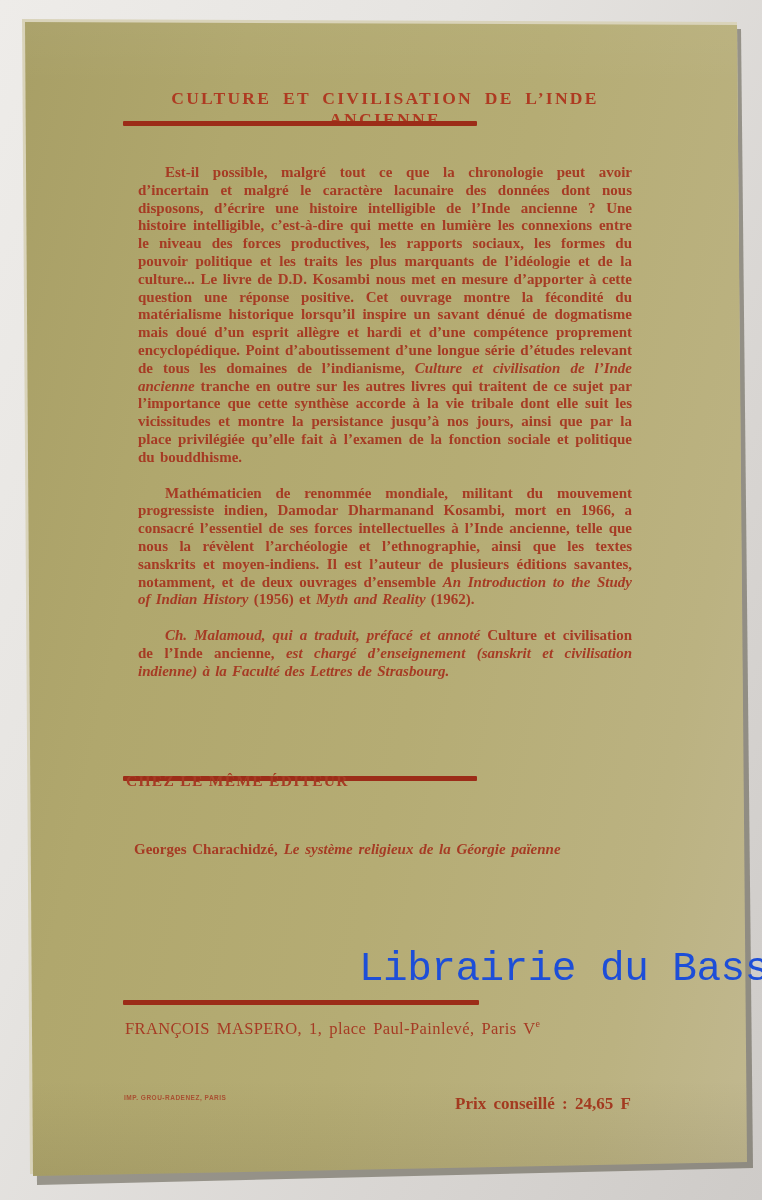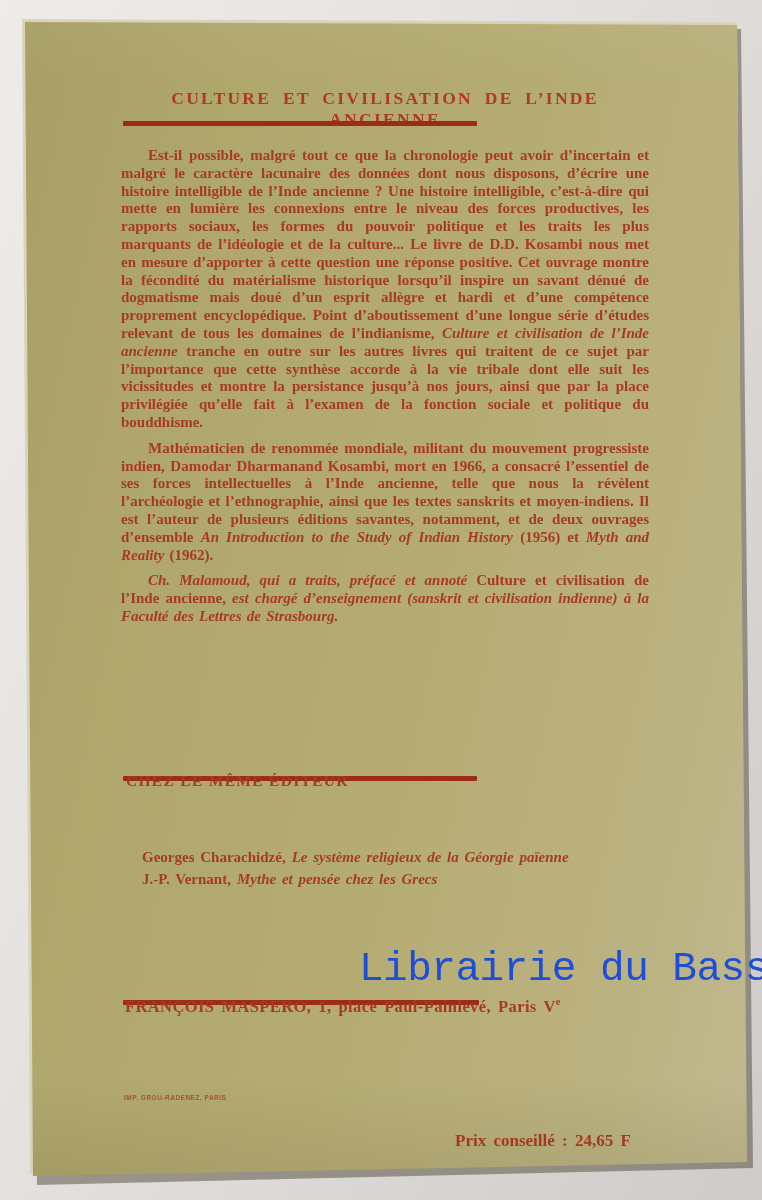--- a/index.html
+++ b/index.html
@@ -21,61 +21,60 @@
       linear-gradient(180deg,rgba(255,255,255,0.05) 0%,rgba(0,0,0,0) 7%,rgba(0,0,0,0) 90%,rgba(60,50,25,0.12) 100%),
       linear-gradient(102deg,#a79e65 0%,#b0a76d 25%,#b5ac74 55%,#bbb281 82%,#c2b992 100%);}
   .title{position:absolute;left:118px;top:88px;width:534px;text-align:center;
     font-weight:bold;font-size:17.5px;letter-spacing:2.3px;word-spacing:5px;color:#ae3a21;}
   .rule{position:absolute;left:123px;width:354px;height:4.5px;background:#9c2c18;border-radius:1px;}
   .rule1{top:121px;}
   .rule2{top:776px;}
   .rule3{top:1000px;width:356px;}
   .paras{position:absolute;left:120px;top:146px;width:530px;color:#a63b24;
     font-weight:bold;font-size:15px;line-height:17.8px;text-align:justify;word-spacing:1.5px;}
-  .paras p{margin:1px;text-indent:27px;}
+  .paras p{margin:18px;text-indent:27px;}
   .paras p + p{margin-top:8px;}
   .seg-i{font-style:italic;}
   .section-heading{position:absolute;left:126px;top:772px;
     font-weight:bold;font-size:15.5px;letter-spacing:1.3px;color:#a63b24;}
-  .books{position:absolute;left:126px;top:833px;margin:16px;padding:0;list-style:none;
+  .books{position:absolute;left:126px;top:833px;margin:8px;padding:0;list-style:none;
     color:#a63b24;font-weight:bold;font-size:15px;line-height:16px;}
   .books li{margin-bottom:6px;white-space:nowrap;word-spacing:2px;}
   .books .btitle{font-style:italic;margin-left:6px;}
-  .publisher{position:absolute;left:125px;top:996px;font-weight:bold;font-size:16.5px;
+  .publisher{position:absolute;left:125px;top:1018px;font-weight:normal;font-size:16.5px;
     color:#a63b24;letter-spacing:0.4px;word-spacing:2.5px;white-space:nowrap;}
   .publisher sup{font-size:10px;}
   .imprint{position:absolute;left:124px;top:1094px;font-family:"Liberation Sans",sans-serif;
     font-weight:bold;font-size:6.5px;letter-spacing:0.5px;color:#a85032;}
-  .price{position:absolute;left:455px;top:1131px;font-weight:bold;font-size:17px;
+  .price{position:absolute;left:455px;top:1094px;font-weight:bold;font-size:17px;
     color:#a33a20;word-spacing:3px;white-space:nowrap;}
   .watermark{position:absolute;left:359px;top:946px;font-family:Liberation Mono, monospace;
     font-weight:400;font-size:41px;letter-spacing:-0.5px;color:#1d4ed8;white-space:nowrap;}
 </style>
 </head>
 <body>
 
 <div class="book-shadow"></div>
 <div class="book-light-edge"></div>
 
 <div class="cover">
   <div class="title">CULTURE ET CIVILISATION DE L’INDE ANCIENNE</div>
   <div class="rule rule1"></div>
 
   <div class="paras">
     <p><span>Est-il possible, malgré tout ce que la chronologie peut avoir d’incertain et malgré le caractère lacunaire des données dont nous disposons, d’écrire une histoire intelligible de l’Inde ancienne ? Une histoire intelligible, c’est-à-dire qui mette en lumière les connexions entre le niveau des forces productives, les rapports sociaux, les formes du pouvoir politique et les traits les plus marquants de l’idéologie et de la culture... Le livre de D.D. Kosambi nous met en mesure d’apporter à cette question une réponse positive. Cet ouvrage montre la fécondité du matérialisme historique lorsqu’il inspire un savant dénué de dogmatisme mais doué d’un esprit allègre et hardi et d’une compétence proprement encyclopédique. Point d’aboutissement d’une longue série d’études relevant de tous les domaines de l’indianisme, </span><span class="seg-i">Culture et civilisation de l’Inde ancienne</span><span> tranche en outre sur les autres livres qui traitent de ce sujet par l’importance que cette synthèse accorde à la vie tribale dont elle suit les vicissitudes et montre la persistance jusqu’à nos jours, ainsi que par la place privilégiée qu’elle fait à l’examen de la fonction sociale et politique du bouddhisme.</span></p>
     <p><span>Mathématicien de renommée mondiale, militant du mouvement progressiste indien, Damodar Dharmanand Kosambi, mort en 1966, a consacré l’essentiel de ses forces intellectuelles à l’Inde ancienne, telle que nous la révèlent l’archéologie et l’ethnographie, ainsi que les textes sanskrits et moyen-indiens. Il est l’auteur de plusieurs éditions savantes, notamment, et de deux ouvrages d’ensemble </span><span class="seg-i">An Introduction to the Study of Indian History</span><span> (1956) et </span><span class="seg-i">Myth and Reality</span><span> (1962).</span></p>
-    <p><span class="seg-i">Ch. Malamoud, qui a traits, préfacé et annoté </span><span>Culture et civilisation de l’Inde ancienne, </span><span class="seg-i">est chargé d’enseignement (sanskrit et civilisation indienne) à la Faculté des Lettres de Strasbourg.</span></p>
+    <p><span class="seg-i">Ch. Malamoud, qui a traduit, préfacé et annoté </span><span>Culture et civilisation de l’Inde ancienne, </span><span class="seg-i">est chargé d’enseignement (sanskrit et civilisation indienne) à la Faculté des Lettres de Strasbourg.</span></p>
   </div>
 
   <div class="rule rule2"></div>
   <div class="section-heading">CHEZ LE MÊME ÉDITEUR</div>
 
   <ul class="books">
     <li><span>Georges Charachidzé,</span><span class="btitle">Le système religieux de la Géorgie païenne</span></li>
-    <li><span>J.-P. Vernant,</span><span class="btitle">Mythe et pensée chez les Grecs</span></li>
   </ul>
 
   <div class="rule rule3"></div>
   <div class="publisher"><span>FRANÇOIS MASPERO, 1, place Paul-Painlevé, Paris V</span><sup>e</sup></div>
 
   <div class="imprint">IMP. GROU-RADENEZ, PARIS</div>
   <div class="price">Prix conseillé : 24,65 F</div>
 </div>
 
 <div class="watermark">Librairie du Bassin</div>

